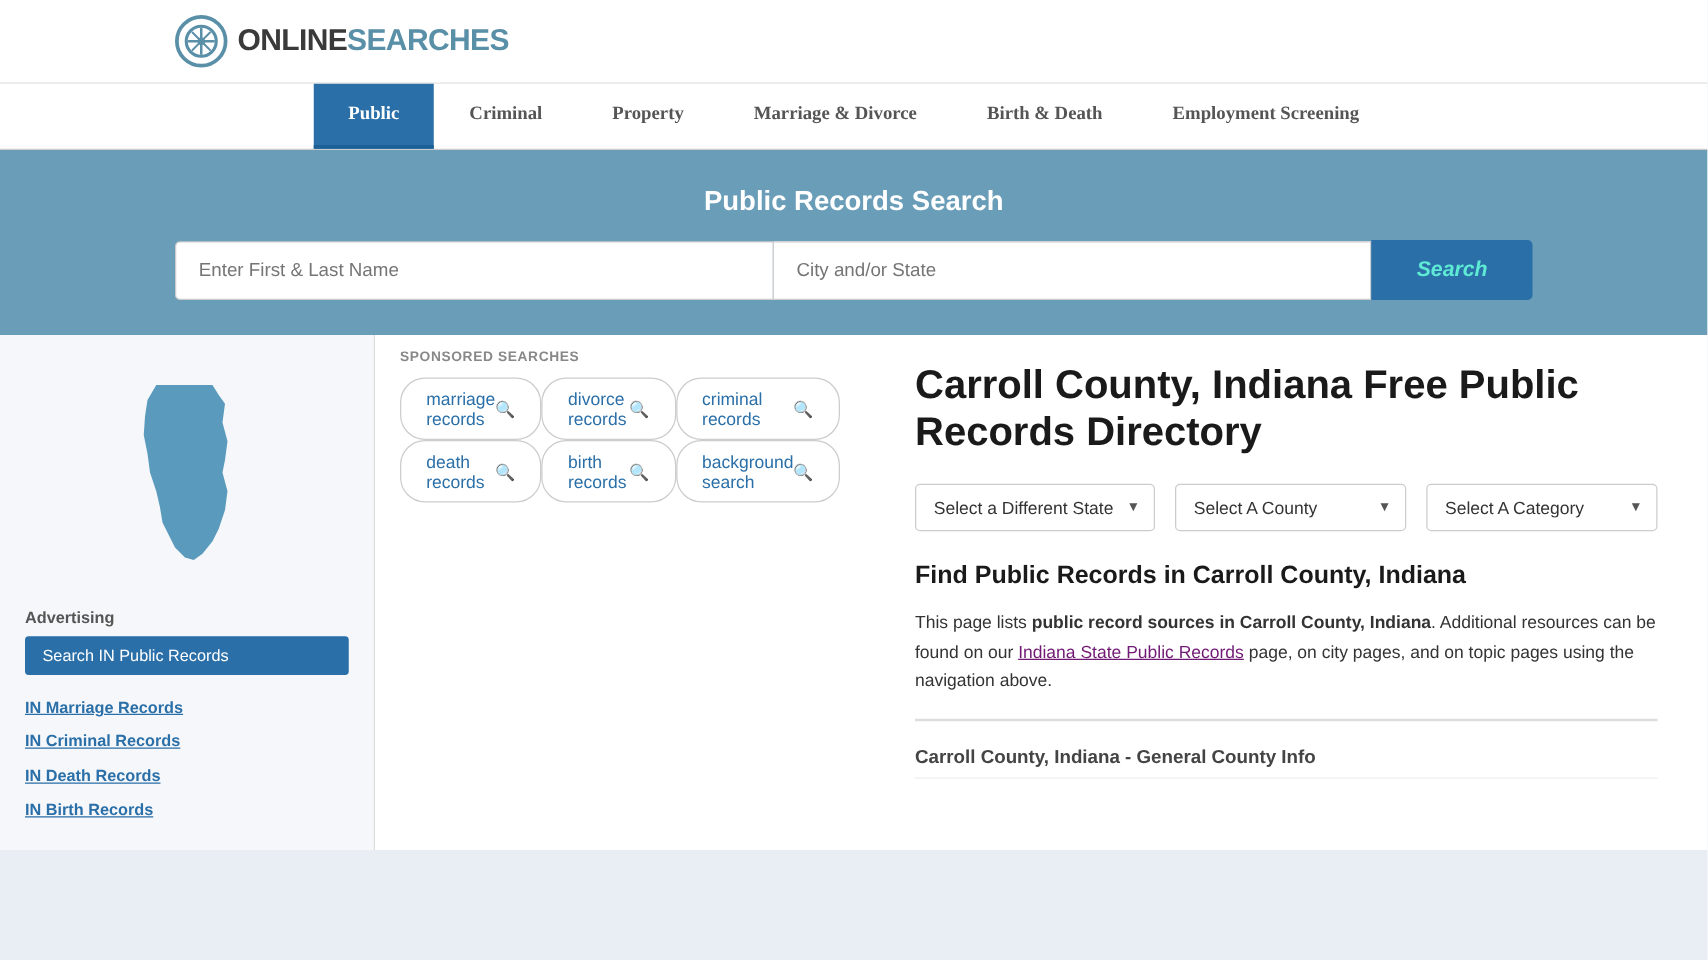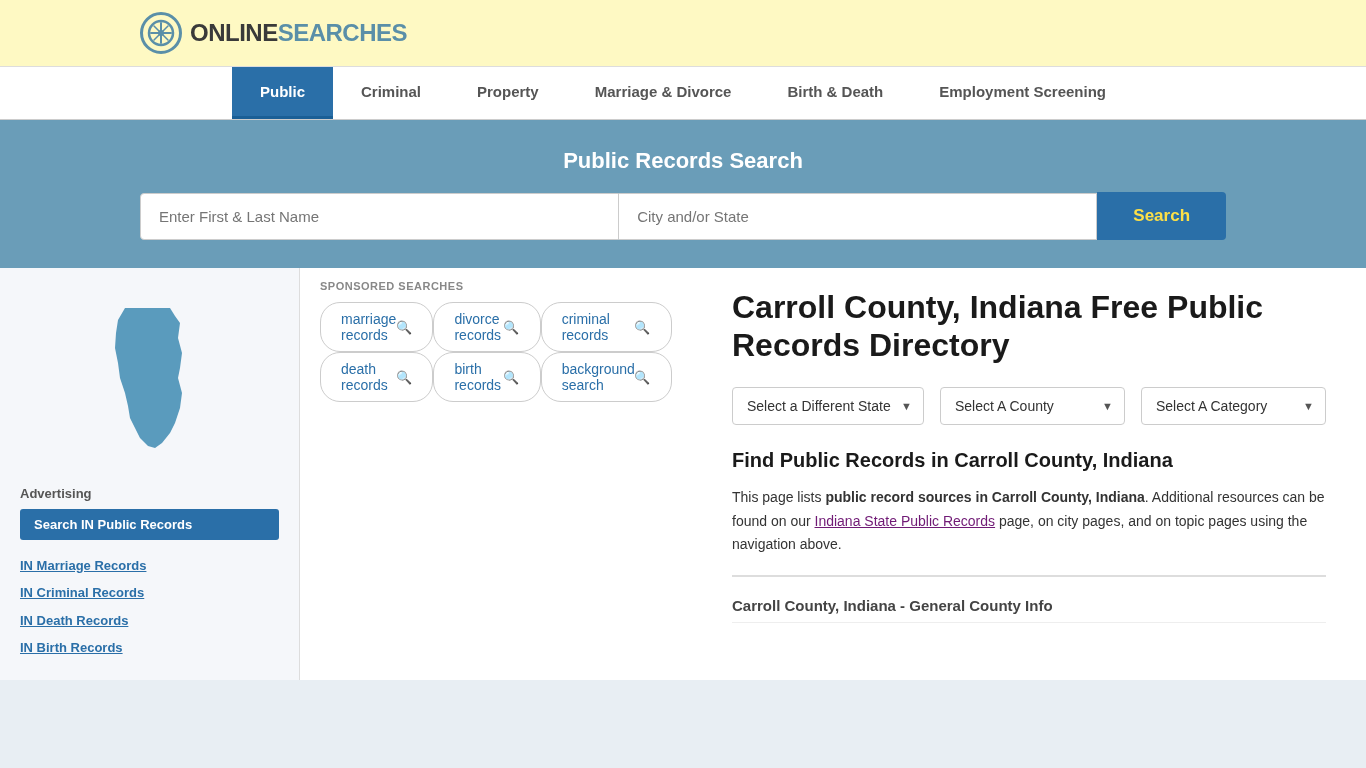--- a/index.html
+++ b/index.html
@@ -1,47 +1,47 @@
 <!DOCTYPE html>
 <html><head>
   <meta charset="utf-8">
   <style>
     * { margin: 0; padding: 0; box-sizing: border-box; }
     body { font-family: Arial, sans-serif; background: #e8eef3; font-size: 14px; color: #333; width: 1366px; min-height: 768px; overflow-x: hidden; }
 
     
-    .header { background: #fef9c3; padding: 12px 140px; display: flex; align-items: center; border-bottom: 1px solid #ddd; }
+    .header { background: #ffffff; padding: 12px 140px; display: flex; align-items: center; border-bottom: 1px solid #ddd; }
     .logo { display: flex; align-items: center; gap: 8px; }
     .logo-icon { width: 42px; height: 42px; border-radius: 50%; border: 3px solid #5a8fa8; display: flex; align-items: center; justify-content: center; position: relative; }
     .logo-icon svg { width: 28px; height: 28px; }
     .logo-text { display: flex; align-items: baseline; gap: 0; }
     .logo-online { font-size: 24px; font-weight: 900; color: #3a3a3a; letter-spacing: -0.5px; }
     .logo-searches { font-size: 24px; font-weight: 900; color: #5a8fa8; letter-spacing: -0.5px; }
 
     
     .nav { background: #fff; border-bottom: 1px solid #ccc; display: flex; justify-content: center; }
-    .nav-items { display: flex; align-items: center; }
+    .nav-items { display: flex; align-items: center; font-family: Liberation Serif, serif; }
     .nav-item { padding: 16px 28px; font-size: 15px; font-weight: 600; color: #555; cursor: pointer; text-decoration: none; border-bottom: 3px solid transparent; }
     .nav-item.active { background: #2a6fa8; color: #fff; border-bottom: 3px solid #1a5f96; }
 
     
     .hero { background: #6a9db8; padding: 28px 140px; }
     .hero-title { text-align: center; color: #fff; font-size: 22px; font-weight: 700; margin-bottom: 18px; }
     .search-bar { display: flex; gap: 0; align-items: flex-end; }
     .search-input { flex: 1; padding: 14px 18px; font-size: 15px; border: 1px solid #ccc; outline: none; color: #999; }
     .search-input:first-child { border-radius: 4px 0 0 4px; }
     .search-input-city { border-left: none; }
-    .search-btn { background: #2a6fa8; color: #fde047; border: none; padding: 14px 36px; font-size: 17px; font-weight: 700; cursor: pointer; border-radius: 0 4px 4px 0; white-space: nowrap; }
+    .search-btn { background: #2a6fa8; color: #5eead4; border: none; padding: 14px 36px; font-size: 17px; font-weight: 700; cursor: pointer; border-radius: 0 4px 4px 0; white-space: nowrap; font-style: italic; }
 
     
     .sidebar { width: 300px; min-width: 300px; background: #f5f7fa; padding: 20px; flex-shrink: 0; border-right: 1px solid #ddd; }
     .state-map { display: flex; justify-content: center; margin-bottom: 18px; padding: 10px; }
     .state-shape { fill: #5a9bbd; }
     .advertising-label { font-size: 13px; font-weight: 700; color: #555; margin-bottom: 8px; }
-    .sidebar-ad-btn { background: #2a6fa8; color: #fff; padding: 8px 14px; font-size: 13px; font-weight: 700; cursor: pointer; border: none; border-radius: 3px; margin-bottom: 14px; width: 100%; text-align: left; }
+    .sidebar-ad-btn { background: #2a6fa8; color: #fff; padding: 8px 14px; font-size: 13px; font-weight: 400; cursor: pointer; border: none; border-radius: 3px; margin-bottom: 14px; width: 100%; text-align: left; }
     .sidebar-links { display: flex; flex-direction: column; gap: 4px; }
     .sidebar-link { color: #2a6fa8; font-size: 13px; font-weight: 700; text-decoration: underline; cursor: pointer; line-height: 1.8; }
     .sponsored-label { font-size: 11px; color: #888; font-weight: 600; margin-bottom: 10px; letter-spacing: 0.5px; }
     .sponsored-grid { display: grid; grid-template-columns: 1fr 1fr 1fr; margin-bottom: 14px; }
     .sponsored-tag { border: 1px solid #ccc; border-radius: 20px; padding: 8px 20px; display: flex; align-items: center; justify-content: space-between; color: #2a6fa8; font-size: 14px; cursor: pointer; background: #fff; }
     .search-icon-sm { color: #555; font-size: 13px; }
 
     
     .content-area { flex: 1; padding: 20px 40px; background: #fff; }
 

